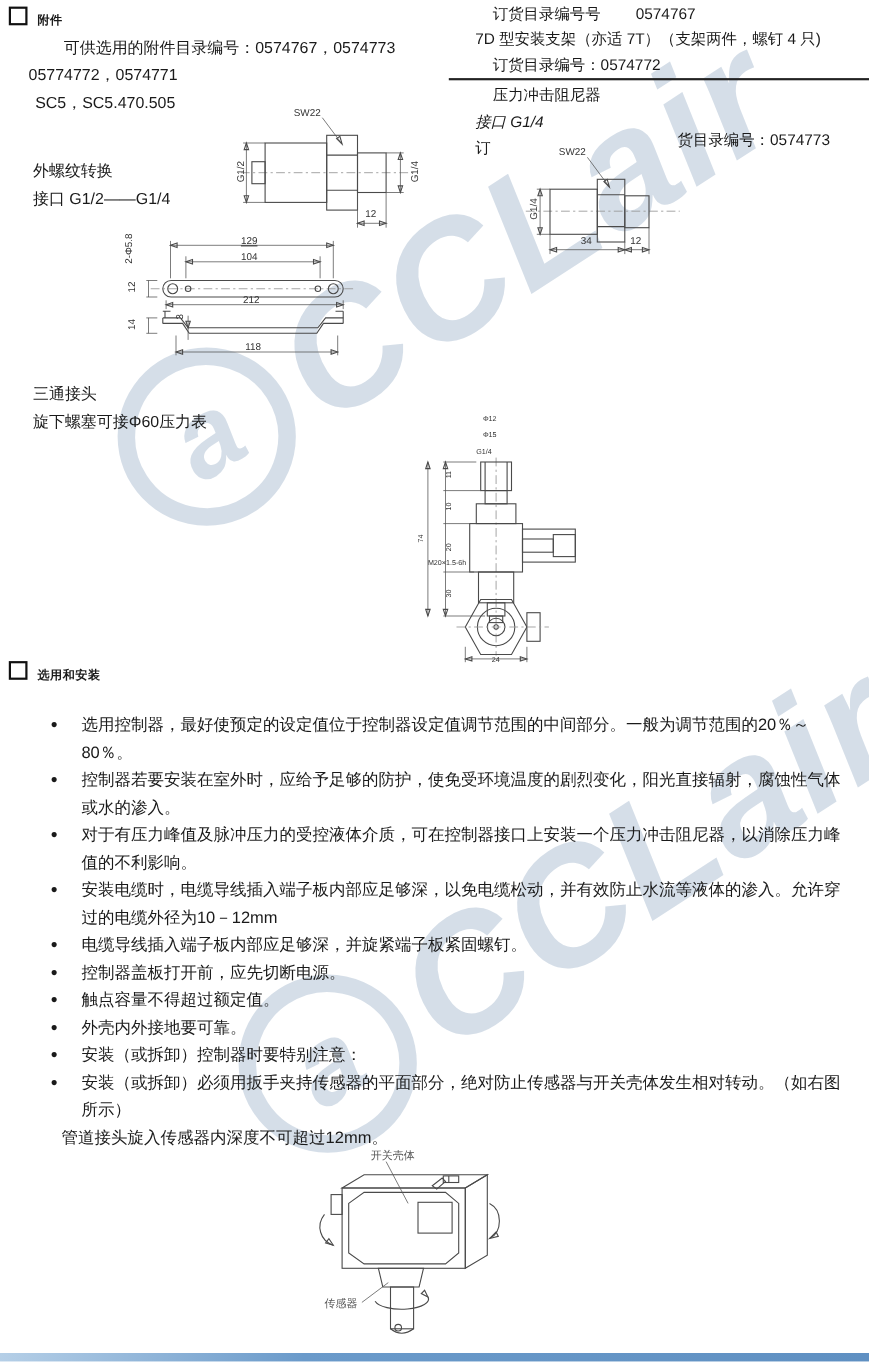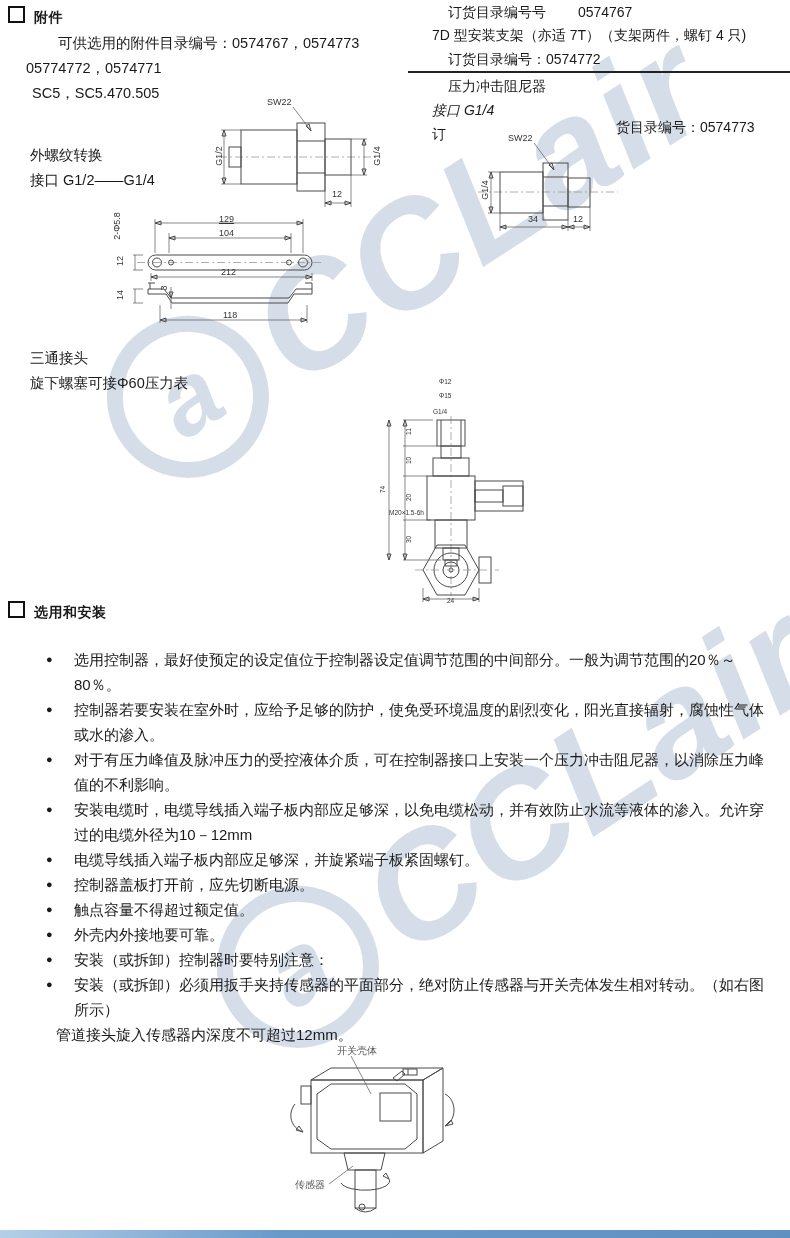--- a/index.html
+++ b/index.html
@@ -1,19 +1,19 @@
 <!DOCTYPE html>
 <html><head>
 <meta charset="utf-8">
 <style>
   html,body{margin:0;padding:0;background:#fff;}
   #page{position:relative;width:790px;height:1238px;background:#fff;overflow:hidden;
         font-family:"Liberation Sans","DejaVu Sans",sans-serif;color:#1a1a1a;}
   .abs{position:absolute;}
-  .sec-head{font-size:14px;font-weight:bold;letter-spacing:.5px;}
+  .sec-head{font-size:11px;font-weight:bold;letter-spacing:.5px;}
   .sq{display:inline-block;width:13px;height:13px;border:2px solid #111;margin-right:9px;vertical-align:-1px;}
   .txt{font-size:14.5px;white-space:nowrap;}
   .rtxt{font-size:14px;white-space:nowrap;}
   .dim{font-size:9px;color:#333;white-space:nowrap;}
   .dim.v{transform:rotate(-90deg);transform-origin:center;}
   .tiny{font-size:6.5px;color:#333;white-space:nowrap;}
   .tiny.v{transform:rotate(-90deg);transform-origin:center;}
   .fig-label{font-size:10px;color:#555;white-space:nowrap;}
   svg{position:absolute;left:0;top:0;}
   .draw line,.draw path,.draw rect,.draw circle,.draw polygon,.draw polyline,.draw ellipse{

